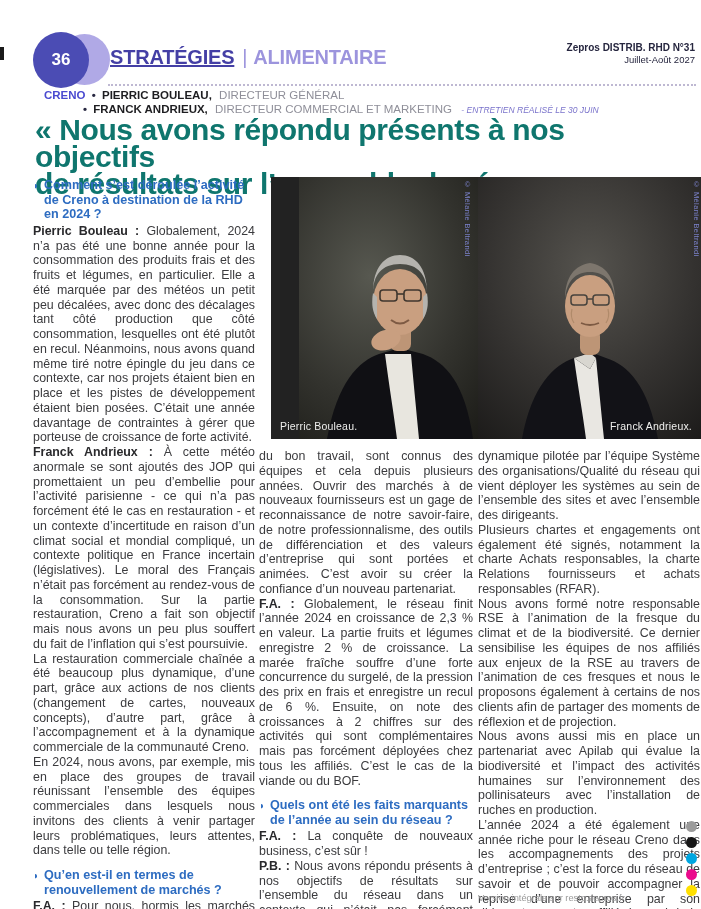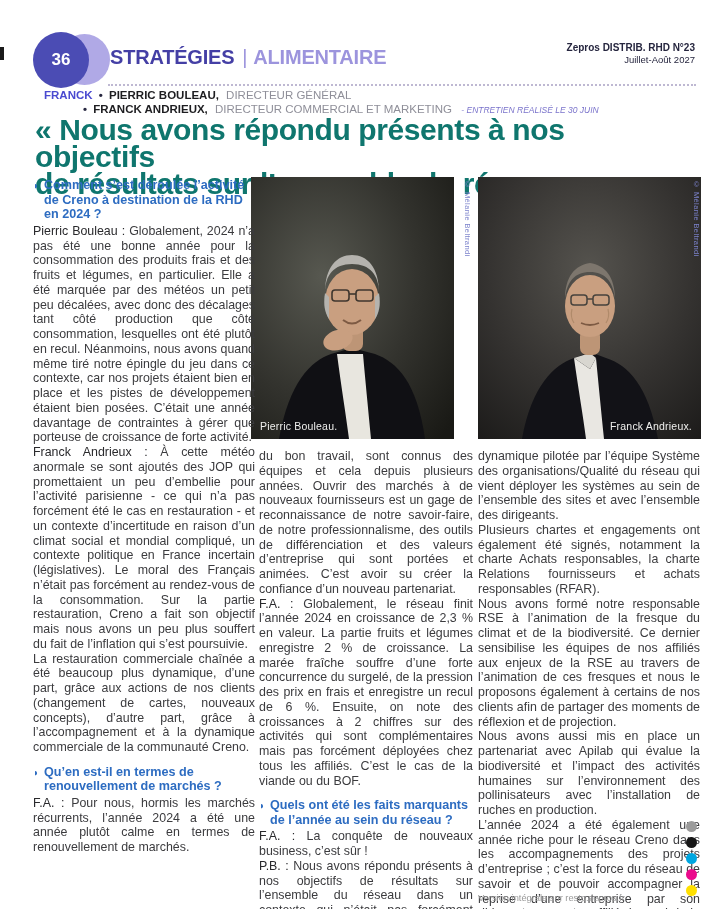--- a/index.html
+++ b/index.html
@@ -7,21 +7,21 @@
         font-family:"Liberation Sans",sans-serif;overflow:hidden;}
 
   
   .circle-light{position:absolute;left:59px;top:34px;width:51px;height:51px;
                 border-radius:50%;background:#b0a9e6;}
   .circle-dark{position:absolute;left:33px;top:32px;width:56px;height:56px;
                border-radius:50%;background:#4b4cb4;display:flex;align-items:center;
                justify-content:center;color:#fff;font-weight:700;font-size:17px;}
   .edge-tick{position:absolute;left:0;top:47px;width:4px;height:13px;background:#1a1a1a;}
   .section-title{position:absolute;left:110px;top:46px;font-size:20px;letter-spacing:-0.2px;white-space:nowrap;}
-  .section-main{font-weight:700;color:#443fa5;}
+  .section-main{font-weight:700;color:#443fa5;text-decoration:underline;}
   .section-sep{color:#9c94dd;font-weight:300;margin:0 6px 0 8px;}
   .section-sub{color:#9c94dd;font-weight:700;}
   .pub{position:absolute;right:6px;top:42px;text-align:right;color:#26263f;line-height:12px;}
   .pub-name{font-size:10px;font-weight:700;}
   .pub-date{font-size:9.5px;}
   .dotted-rule{position:absolute;left:108px;right:5px;top:84px;height:0;
                border-bottom:2px dotted #beb8d2;}
 
   
   .byline{position:absolute;left:44px;top:89px;font-size:11.5px;line-height:13.5px;white-space:nowrap;}
@@ -35,29 +35,29 @@
   
   .headline{position:absolute;left:35px;top:116px;width:640px;color:#0f766e;
             font-size:30px;font-weight:700;line-height:27px;letter-spacing:-0.4px;}
 
   
   .col{position:absolute;top:178px;}
   .col-1{left:33px;width:222px;}
   .col-2{left:259px;width:214px;top:449px;}
   .col-3{left:478px;width:222px;top:449px;}
   .para{margin:0;text-align:justify;font-size:12.4px;line-height:14.75px;color:#3b3b3e;}
-  .speaker{color:#29292c;font-weight:400;}
+  .speaker{color:#29292c;font-weight:700;}
   .question{position:relative;padding-left:11px;margin:10px 0 2px;
             font-size:12.6px;line-height:14.6px;font-weight:700;color:#2d6cc1;}
   .question:first-child{margin-top:0;}
   .q-marker{position:absolute;left:0;top:1px;font-size:10px;}
 
   
   .photo{position:absolute;top:177px;height:262px;overflow:hidden;background:#222;}
-  .photo-1{left:251px;width:203px;}
+  .photo-1{left:271px;width:203px;padding-left:28px;}
   .photo-2{left:478px;width:223px;}
   .photo svg{display:block;width:100%;height:100%;}
   .caption{position:absolute;bottom:7px;font-size:10.5px;color:#efefed;letter-spacing:0.2px;}
   .caption-left{left:9px;}
   .caption-right{right:9px;}
   .credit{position:absolute;top:180px;writing-mode:vertical-rl;font-size:7.5px;
           color:#7b82cc;letter-spacing:0.4px;white-space:nowrap;}
   .credit-1{left:463px;}
   .credit-2{left:692px;}
 
@@ -73,28 +73,28 @@
 
   <div class="edge-tick"></div>
   <div class="circle-light"></div>
   <div class="circle-dark">
     <span>36</span>
   </div>
   <div class="section-title">
     <span class="section-main">STRATÉGIES</span><span class="section-sep">|</span><span class="section-sub">ALIMENTAIRE</span>
   </div>
   <div class="pub">
-    <div class="pub-name">Zepros DISTRIB. RHD N°23</div>
+    <div class="pub-name">Zepros DISTRIB. RHD N°31</div>
     <div class="pub-date">Juillet-Août 2027</div>
   </div>
   <div class="dotted-rule"></div>
 
   <div class="byline">
     <div>
-      <span class="company">FRANCK</span>
+      <span class="company">CRENO</span>
       <span class="bullet">•</span>
       <span class="name">PIERRIC BOULEAU,</span>
       <span class="role">DIRECTEUR GÉNÉRAL</span>
     </div>
     <div class="byline-row2">
       <span class="bullet">•</span>
       <span class="name">FRANCK ANDRIEUX,</span>
       <span class="role">DIRECTEUR COMMERCIAL ET MARKETING</span>
       <span class="note">- ENTRETIEN RÉALISÉ LE 30 JUIN</span>
     </div>
@@ -156,20 +156,21 @@
     </svg>
     <span class="caption caption-right">Franck Andrieux.</span>
   </div>
   <span class="credit credit-2">© Mélanie Beltrandi</span>
 
   <div class="col col-1">
       <div class="question"><span class="q-marker">◗</span><span> Comment s’est déroulée l’activité de Creno à destination de la RHD en 2024 ?</span></div>
       <p class="para"><b class="speaker">Pierric Bouleau : </b>Globalement, 2024 n’a pas été une bonne année pour la consommation des produits frais et des fruits et légumes, en particulier. Elle a été marquée par des météos un petit peu décalées, avec donc des décalages tant côté production que côté consommation, lesquelles ont été plutôt en recul. Néanmoins, nous avons quand même tiré notre épingle du jeu dans ce contexte, car nos projets étaient bien en place et les pistes de développement étaient bien posées. C’était une année davantage de contraintes à gérer que porteuse de croissance de forte activité.</p>
       <p class="para"><b class="speaker">Franck Andrieux : </b>À cette météo anormale se sont ajoutés des JOP qui promettaient un peu d’embellie pour l’activité parisienne - ce qui n’a pas forcément été le cas en restauration - et un contexte d’incertitude en raison d’un climat social et mondial compliqué, un contexte politique en France incertain (législatives). Le moral des Français n’était pas forcément au rendez-vous de la consommation. Sur la partie restauration, Creno a fait son objectif mais nous avons un peu plus souffert du fait de l’inflation qui s’est poursuivie.</p>
       <p class="para">La restauration commerciale chaînée a été beaucoup plus dynamique, d’une part, grâce aux actions de nos clients (changement de cartes, nouveaux concepts), d’autre part, grâce à l’accompagnement et à la dynamique commerciale de la communauté Creno.</p>
+      <p class="para">En 2024, nous avons, par exemple, mis en place des groupes de travail réunissant l’ensemble des équipes commerciales dans lesquels nous invitons des clients à venir partager leurs problématiques, leurs attentes, dans telle ou telle région.</p>
       <div class="question"><span class="q-marker">◗</span><span> Qu’en est-il en termes de renouvellement de marchés ?</span></div>
       <p class="para"><b class="speaker">F.A. : </b>Pour nous, hormis les marchés récurrents, l’année 2024 a été une année plutôt calme en termes de renouvellement de marchés.</p>
     </div>
   <div class="col col-2">
       <p class="para">du bon travail, sont connus des équipes et cela depuis plusieurs années. Ouvrir des marchés à de nouveaux fournisseurs est un gage de reconnaissance de notre savoir-faire, de notre professionnalisme, des outils de différenciation et des valeurs d’entreprise qui sont portées et animées. C’est avoir su créer la confiance d’un nouveau partenariat.</p>
       <p class="para"><b class="speaker">F.A. : </b>Globalement, le réseau finit l’année 2024 en croissance de 2,3 % en valeur. La partie fruits et légumes enregistre 2 % de croissance. La marée fraîche souffre d’une forte concurrence du surgelé, de la pression des prix en frais et enregistre un recul de 6 %. Ensuite, on note des croissances à 2 chiffres sur des activités qui sont complémentaires mais pas forcément déployées chez tous les affiliés. C’est le cas de la viande ou du BOF.</p>
       <div class="question"><span class="q-marker">◗</span><span> Quels ont été les faits marquants de l’année au sein du réseau ?</span></div>
       <p class="para"><b class="speaker">F.A. : </b>La conquête de nouveaux business, c’est sûr !</p>
       <p class="para"><b class="speaker">P.B. : </b>Nous avons répondu présents à nos objectifs de résultats sur l’ensemble du réseau dans un contexte qui n’était pas forcément gagné d’avance. En 2024, nous étions sur l’avant-dernière année de notre plan stratégique CAP 2025 et le déploiement de nos projets majeurs avec des succès réels. Le projet le plus structurant était peut-être le déploiement de la démarche « Engagé RSE » délivrée par l’Afnor avec une labellisation attendue en décembre 2025. Il y a une très bonne</p>
     </div>

